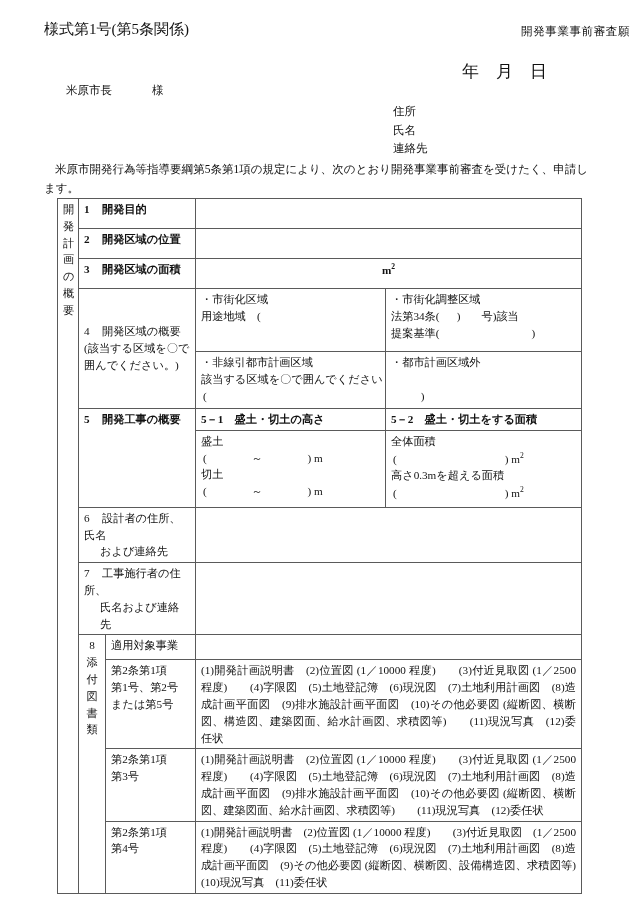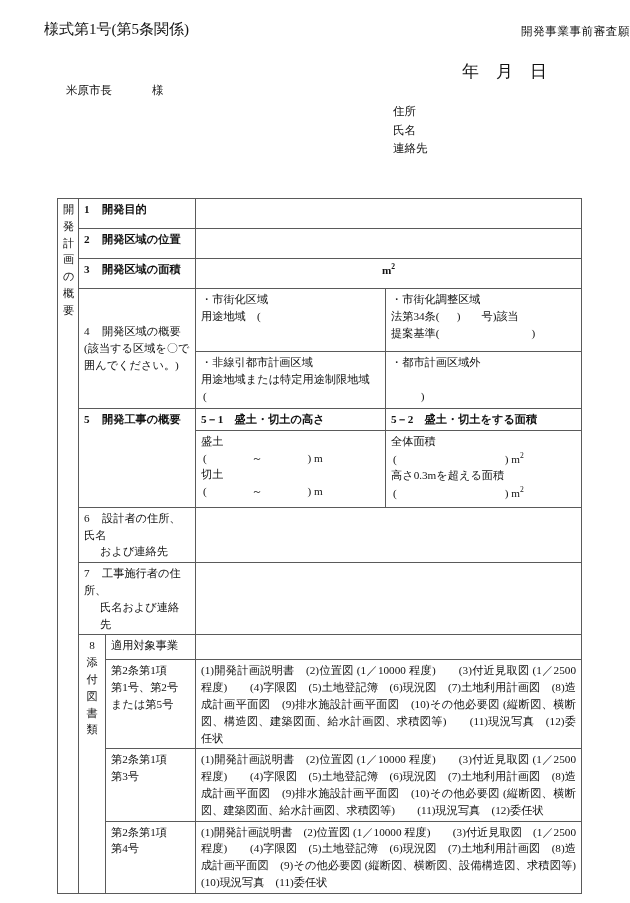--- a/index.html
+++ b/index.html
@@ -168,20 +168,21 @@
   <div class="addressee">
     <span class="mayor">米原市長</span><span>様</span>
   </div>
 
   <div class="applicant">
     <div>住所</div>
     <div>氏名</div>
     <div>連絡先</div>
   </div>
 
+  <div class="intro">米原市開発行為等指導要綱第5条第1項の規定により、次のとおり開発事業事前審査を受けたく、申請します。</div>
 
   <div class="tbl-wrap">
     <table class="form">
       <colgroup>
         <col style="width:21px">
         <col style="width:27px">
         <col style="width:90px">
         <col style="width:190px">
         <col style="width:196px">
       </colgroup>
@@ -231,21 +232,21 @@
           <td class="val">
             <div class="cell-line">・市街化調整区域</div>
             <div class="cell-line"><span>法第34条(</span><span class="gap-b"></span><span>号)該当</span></div>
             <div class="cell-line"><span>提案基準(</span><span class="gap-f"></span><span>)</span></div>
           </td>
         </tr>
 
         <tr>
           <td class="val" style="height:52px;">
             <div class="cell-line">・非線引都市計画区域</div>
-            <div class="cell-line">用途地域または特定用途制限地域</div>
+            <div class="cell-line">該当する区域を〇で囲んでください</div>
             <div class="cell-line indent1"><span>(</span><span style="display:inline-block;width:214px;"></span><span>)</span></div>
           </td>
           <td class="val">
             <div class="cell-line">・都市計画区域外</div>
           </td>
         </tr>
 
         <tr>
           <td class="numlabel mid" colspan="2" rowspan="2">
             <span class="n">5</span><span>開発工事の概要</span>

